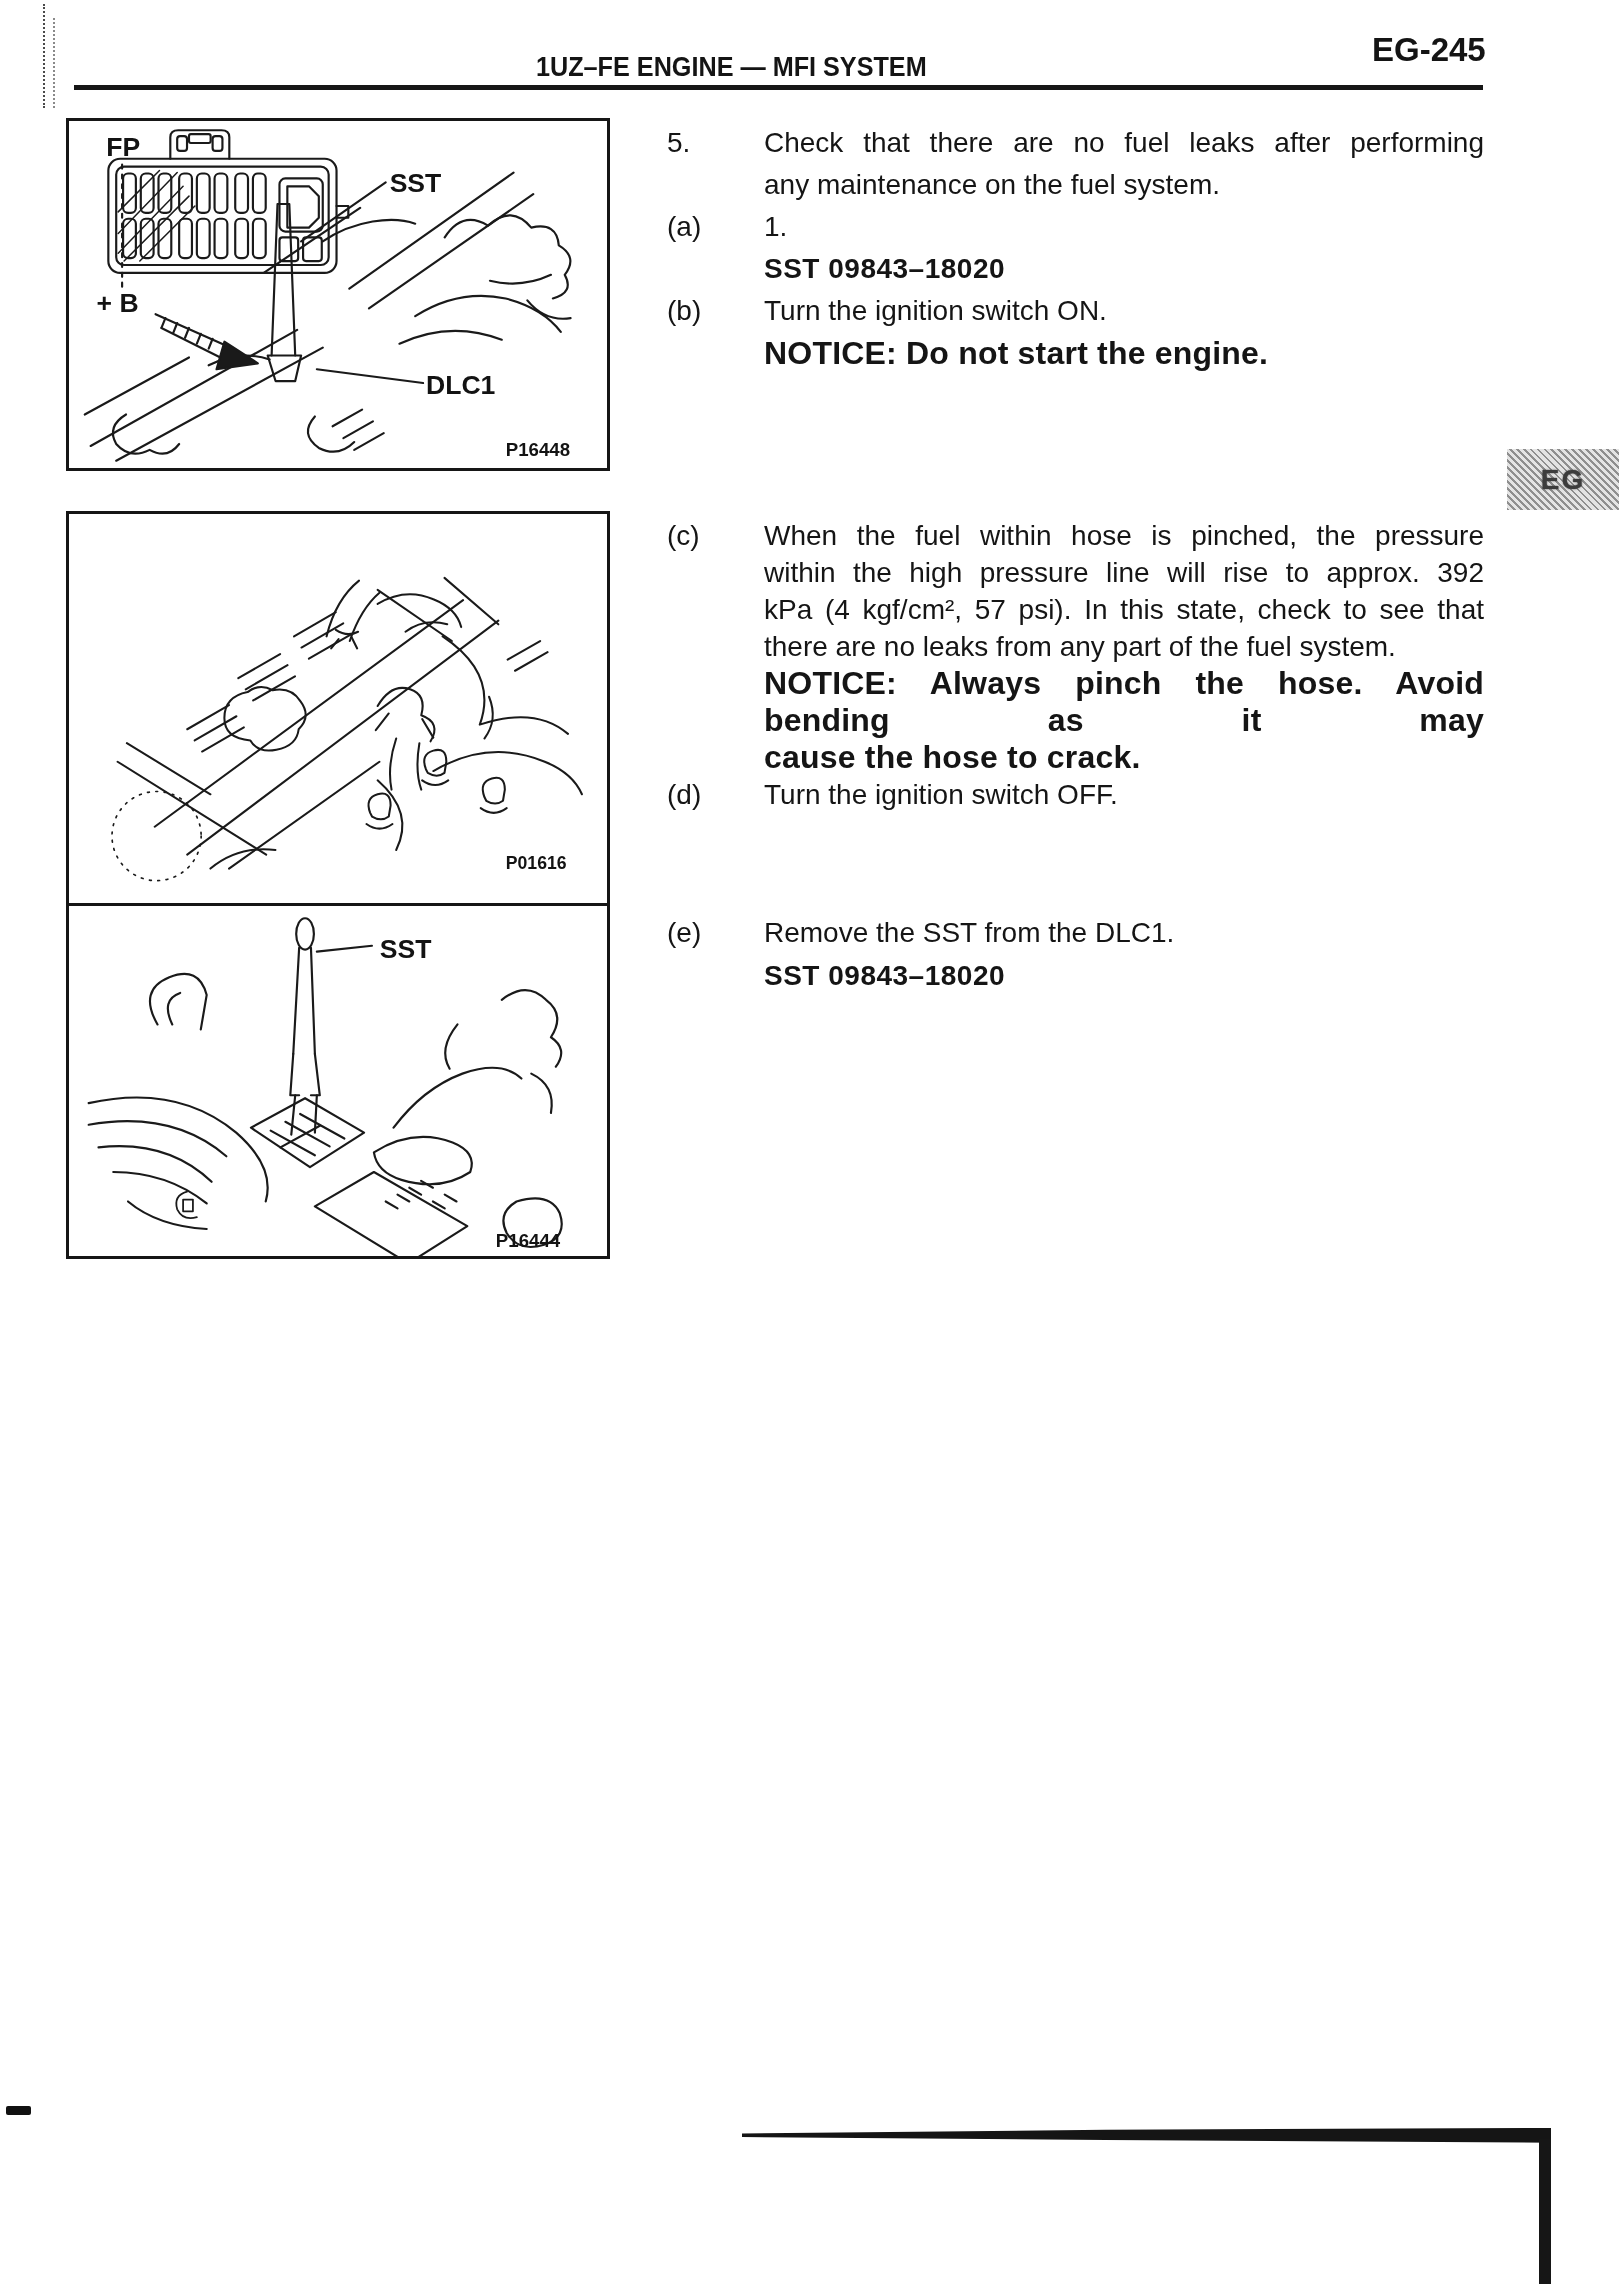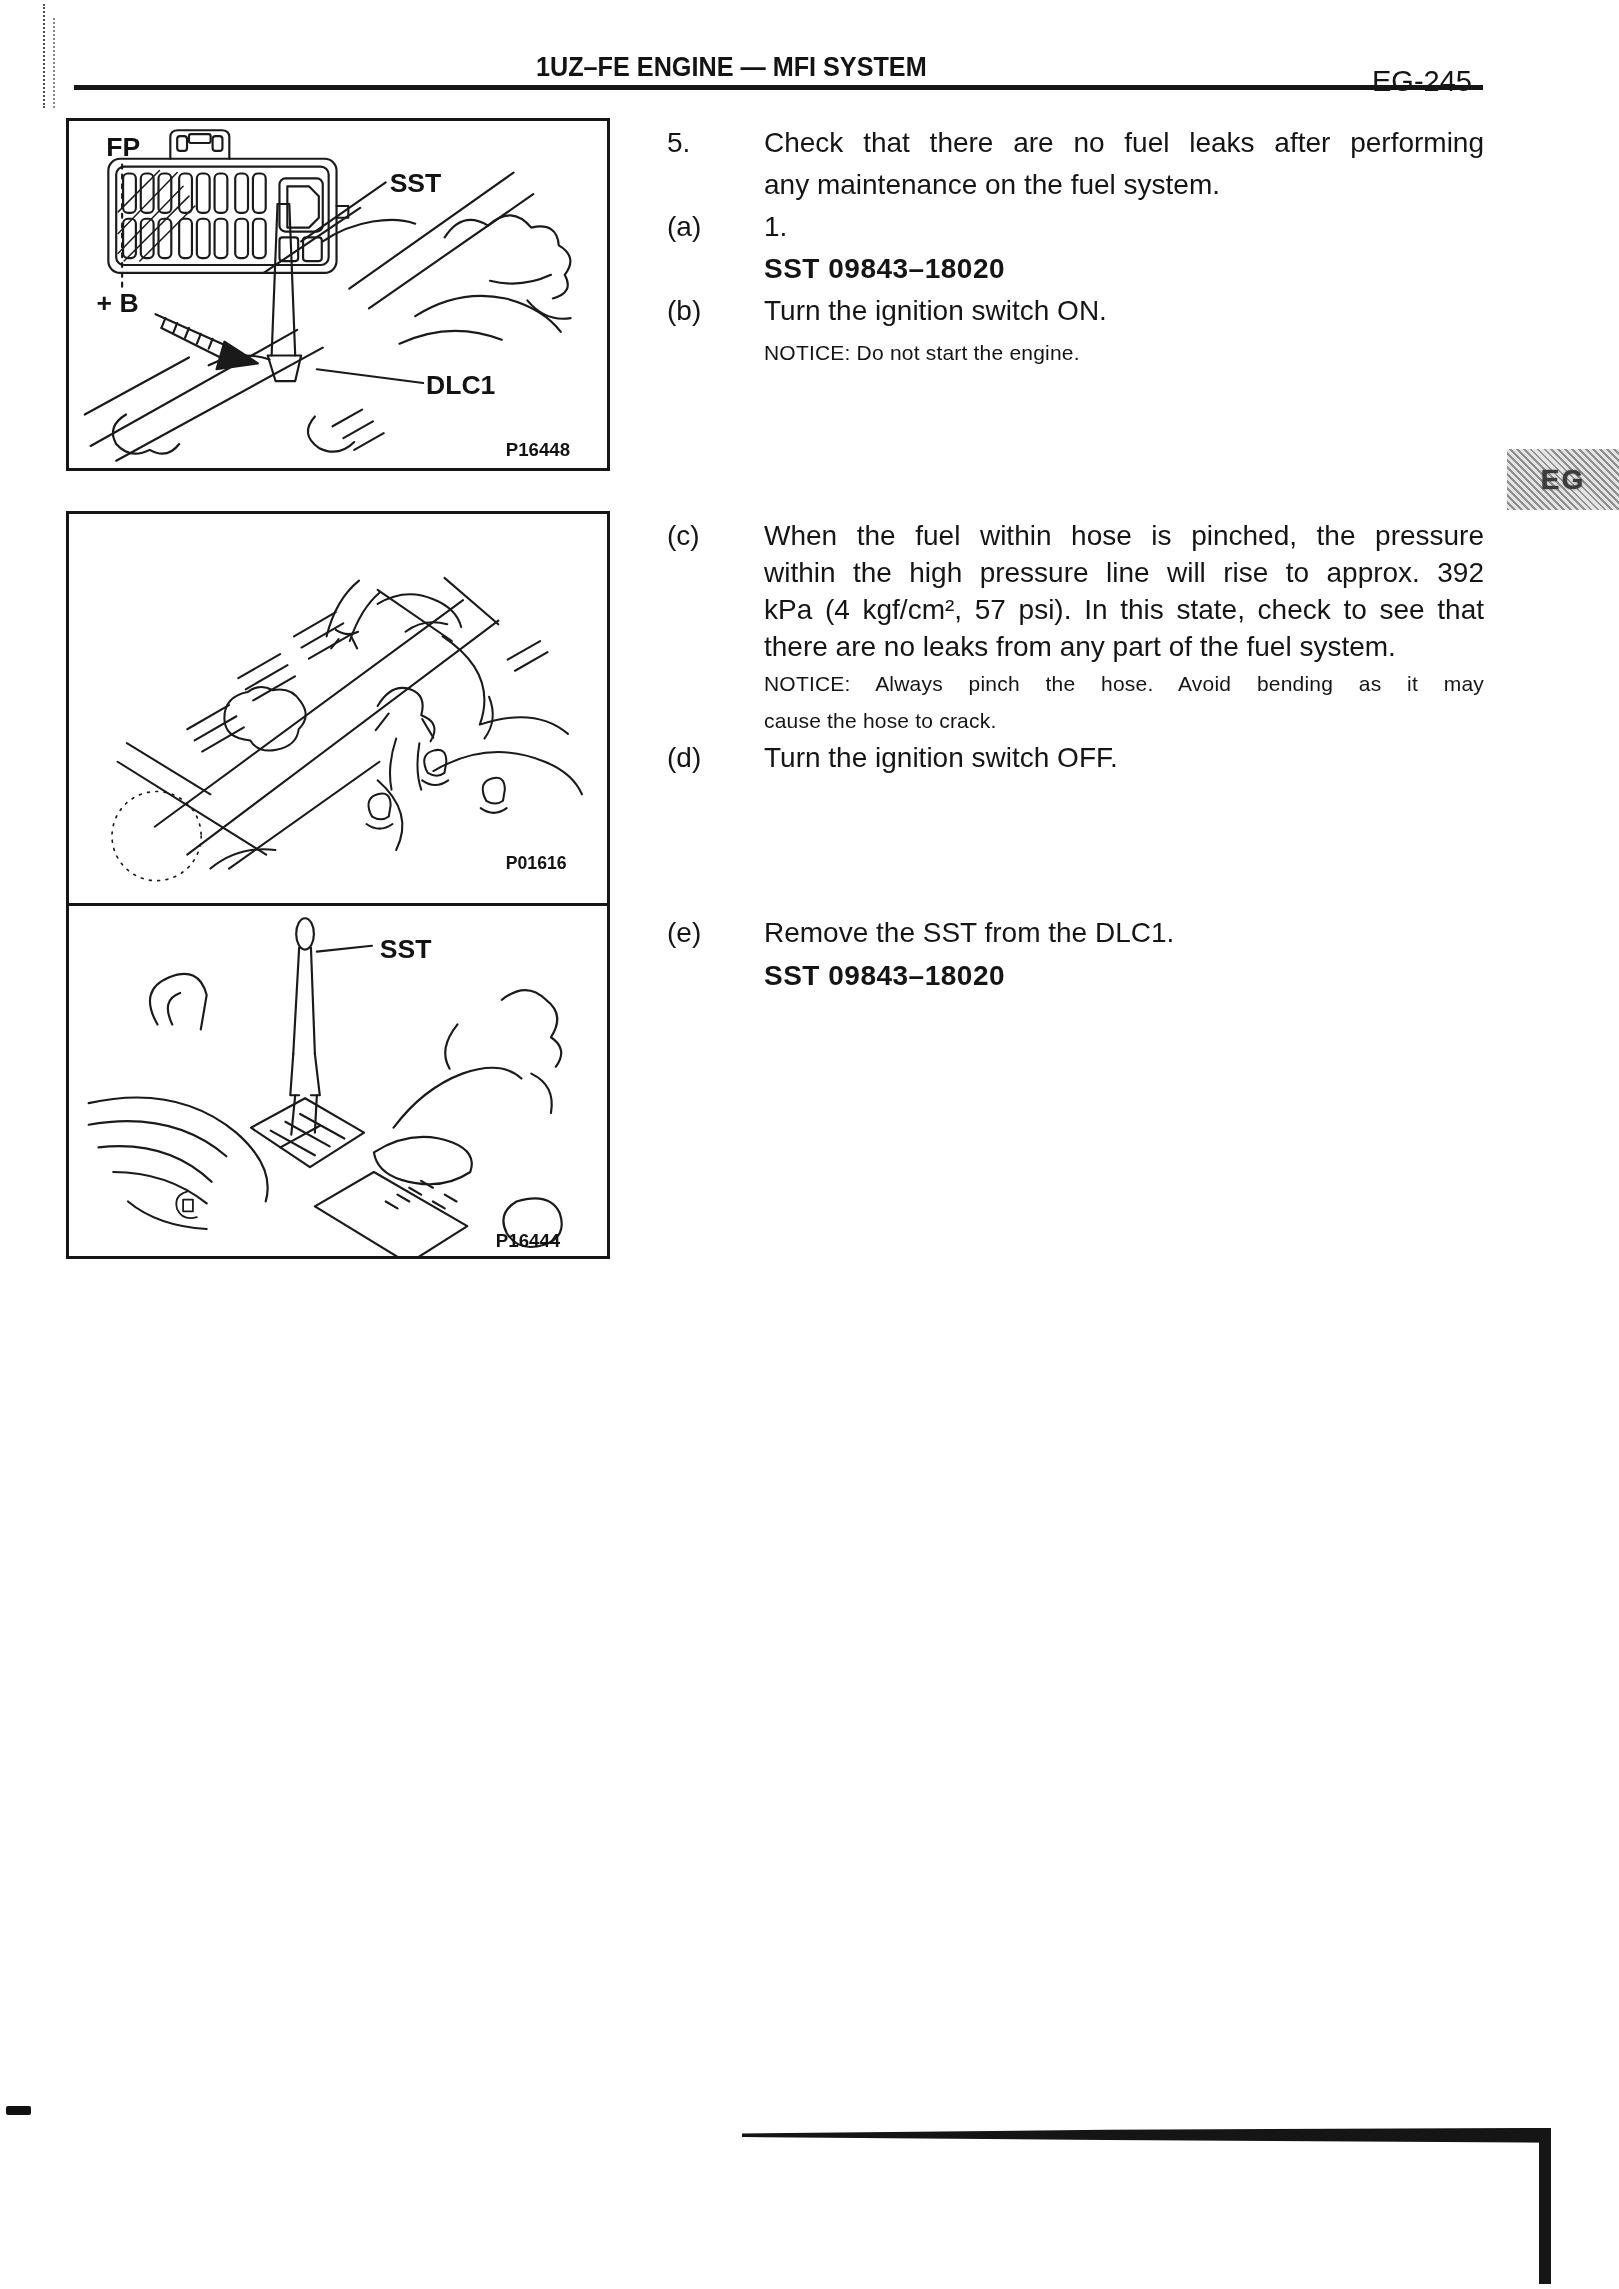--- a/index.html
+++ b/index.html
@@ -10,21 +10,21 @@
   }
 
   
   .header-title {
     position:absolute; left:536px; top:51px;
     font-size:28px; font-weight:700; letter-spacing:0; line-height:31px;
     transform:scaleX(0.90); transform-origin:left center; white-space:nowrap;
   }
   .page-code {
     position:absolute; left:1372px; top:33px;
-    font-size:29px; font-weight:400; line-height:33px;margin-top:32px;
+    font-size:33px; font-weight:700; line-height:33px;
   }
   .header-rule {
     position:absolute; left:74px; top:85px; width:1409px; height:4.9px;
     background:#161616;
   }
 
   
   .dots-strip { position:absolute; left:43px; top:3.9px; height:104px; width:0;
     border-left:2.9px dotted #4a4a4a; }
   .dots-strip.b { left:53px; top:17.6px; height:90px; border-left:2px dotted #8a8a8a; }
@@ -64,21 +64,21 @@
   #blockA .tline, #blockA .marker { line-height:42px; }
   #blockB .tline, #blockB .marker { line-height:37px; }
   #blockC .tline, #blockC .marker { line-height:43px; }
   #blockA { top:122px; }
   #blockB { top:517px; }
   #blockC { top:911px; }
   .row { display:flex; align-items:flex-start; }
   .marker { width:71px; flex:none; }
   .body { flex:1; min-width:0;margin-left:26px; }
   .tline.fill { text-align:justify; text-align-last:justify; }
-  .notice .tline { font-size:21px; font-weight:400; letter-spacing:0.2px; }
+  .notice .tline { font-size:32px; font-weight:700; letter-spacing:0.2px; }
   .sst-code .tline { font-weight:600; letter-spacing:0.5px; }
 </style>
 </head>
 <body>
 
 <div class="page">
 
   <div class="header-title">1UZ–FE ENGINE — MFI SYSTEM</div>
   <div class="page-code">EG-245</div>
   <div class="header-rule"></div>

